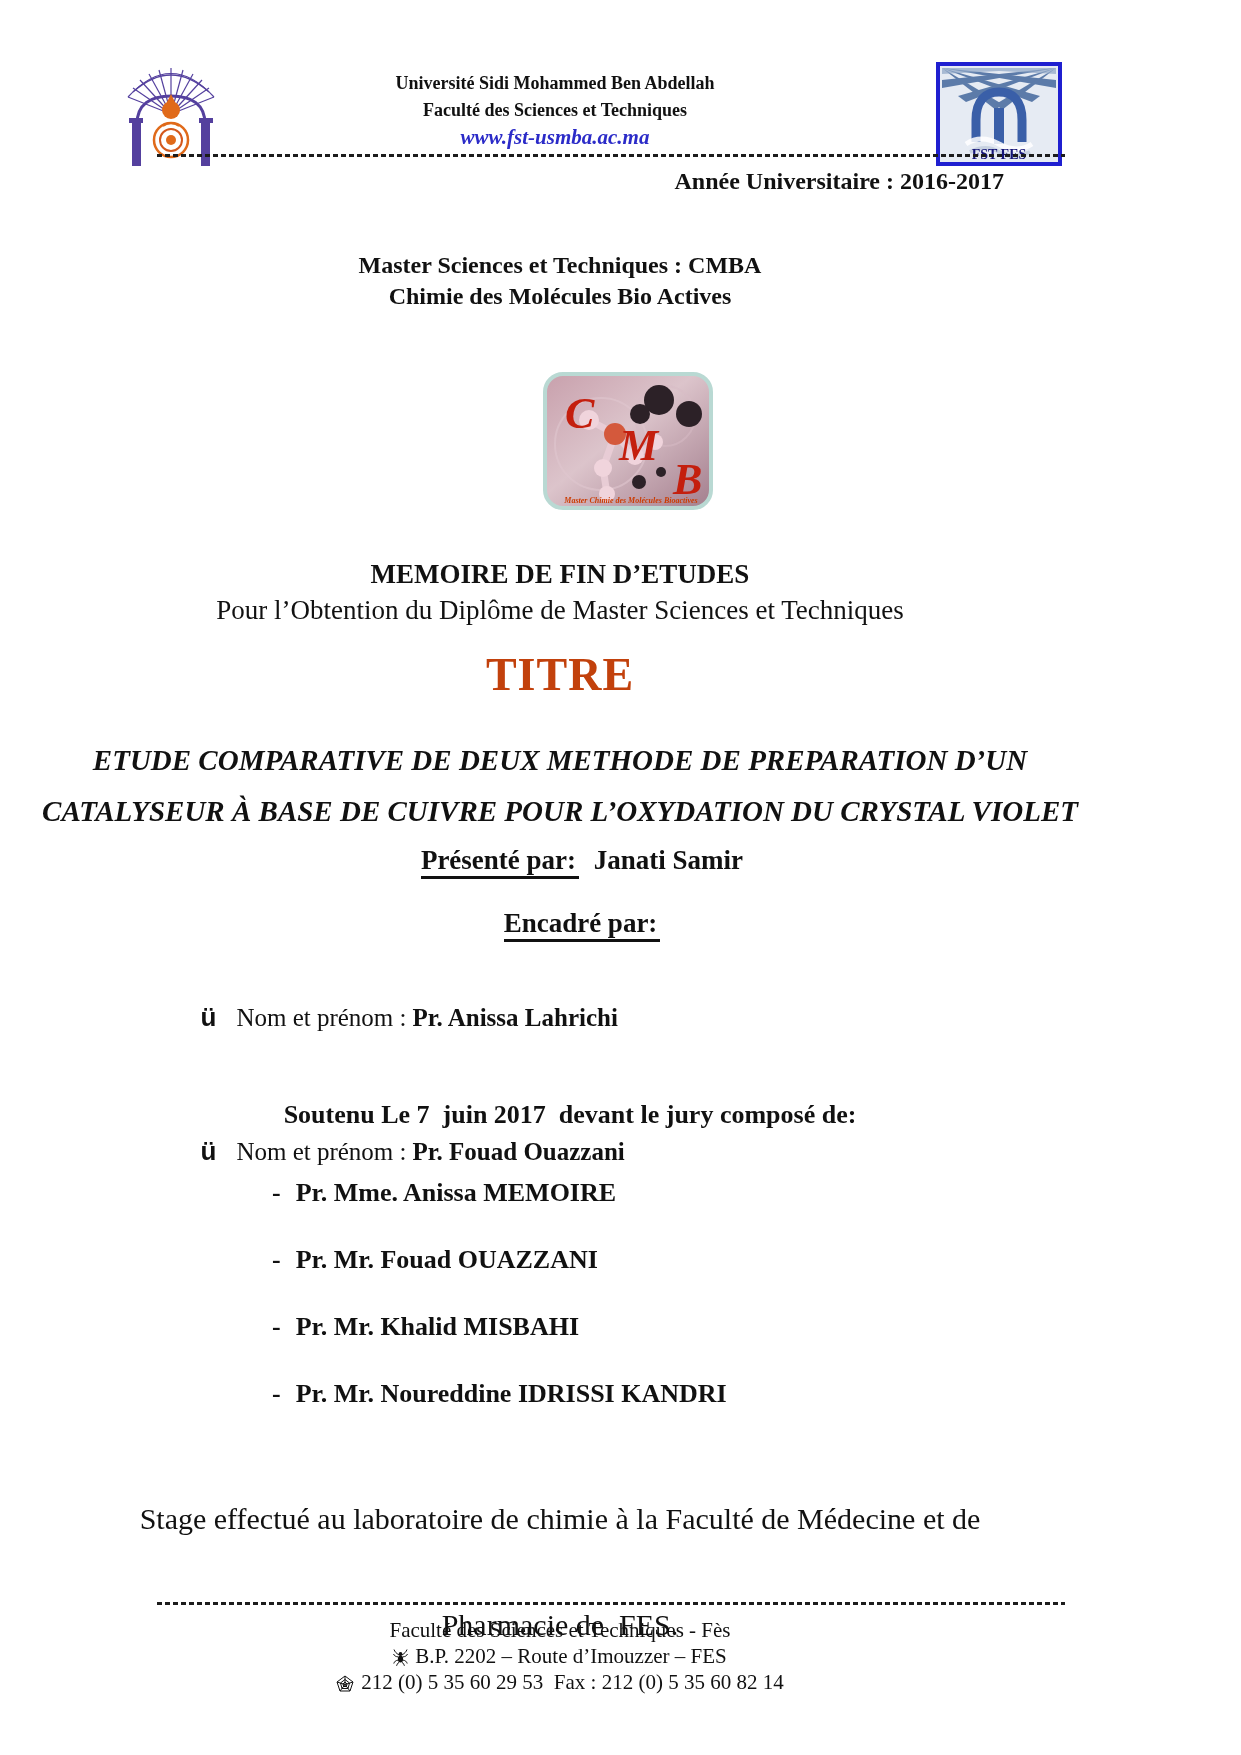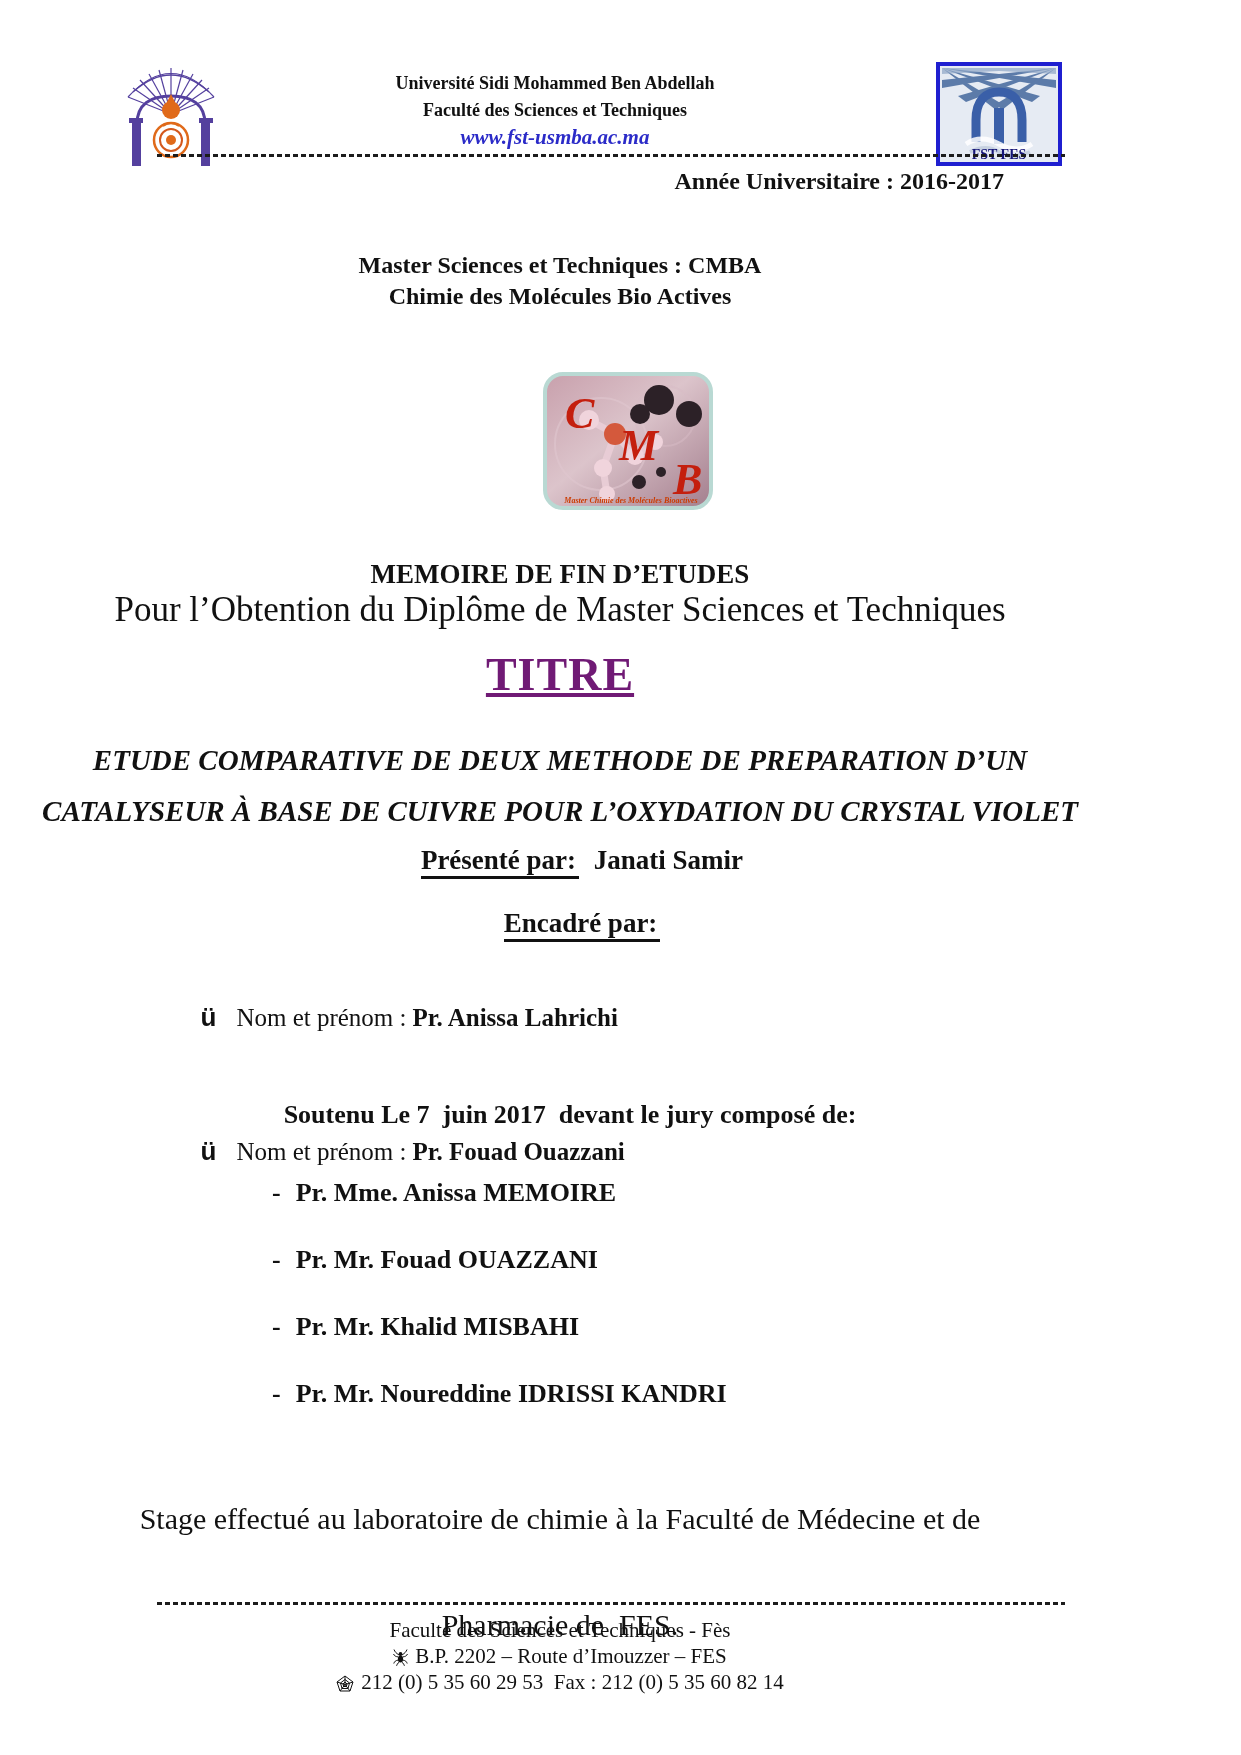--- a/index.html
+++ b/index.html
@@ -34,21 +34,21 @@
   .program div { font-weight:bold; font-size:24px; line-height:31px; }
 
   
   .uni-emblem { top:64px; left:107px; }
   .fst-logo { top:62px; left:936px; }
   .cmb-logo { top:372px; left:543px; }
 
   
   .memoire { top:556px; }
   .memoire-title { font-weight:bold; font-size:27px; line-height:36px; }
-  .memoire-sub { font-size:35px; line-height:36px; }
+  .memoire-sub { font-size:27px; line-height:36px; }
 
   
   .titre-label { top:648px; font-weight:bold; font-size:46px; letter-spacing:1px; }
   .titre-lines { top:735px; font-weight:bold; font-style:italic; font-size:29px; }
   .titre-lines div { line-height:51px; }
 
   .presente { top:845px; font-size:27px; font-weight:bold; }
   .u-label { border-bottom:3px solid #111; padding-bottom:1px; padding-right:3px;margin-left:44px; }
   .presente .name { margin-left:8px; }
 
@@ -197,21 +197,21 @@
       </g>
       <text x="88" y="131" text-anchor="middle" font-family="Liberation Serif, serif" font-style="italic" font-weight="bold" font-size="8" fill="#cc3b00">Master Chimie des Molécules Bioactives</text>
     </svg>
   </div>
 
   <div class="abs centered memoire">
     <div class="memoire-title">MEMOIRE DE FIN D’ETUDES</div>
     <div class="memoire-sub">Pour l’Obtention du Diplôme de Master Sciences et Techniques</div>
   </div>
 
-  <div class="abs centered titre-label" id="titre-label" style="color: #701a75; text-decoration: underline;">TITRE</div>
+  <div class="abs centered titre-label" id="titre-label" style="color: #c2410c;">TITRE</div>
 
   <div class="abs centered titre-lines">
     <div>ETUDE COMPARATIVE DE DEUX METHODE DE PREPARATION D’UN</div>
     <div>CATALYSEUR À BASE DE CUIVRE POUR L’OXYDATION DU CRYSTAL VIOLET</div>
   </div>
 
   <div class="abs centered presente">
     <span class="u-label">Présenté par:</span>
     <span class="name">Janati Samir</span>
   </div>

